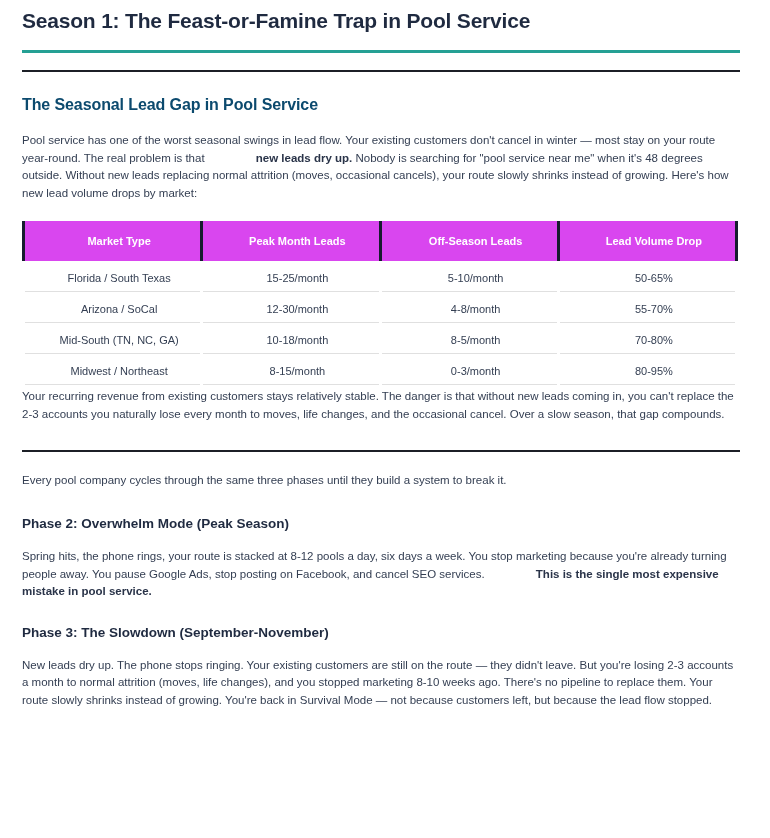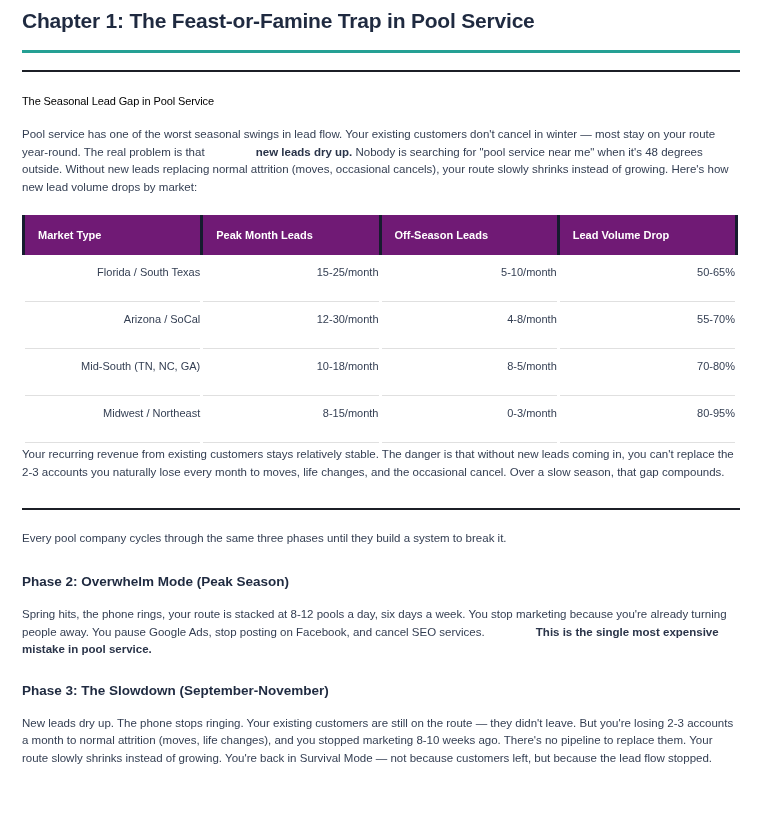--- a/index.html
+++ b/index.html
@@ -38,24 +38,24 @@
     height: 2px;
     background: #1c1f26;
     border: none;
     margin: 17px 0 0 0;
   }
   .rule-dark.second {
     margin-top: 27px;
   }
   h2.section-heading {
     margin: 23px 0 0 0;
-    font-size: 11px;
+    font-size: 16px;
     line-height: 1.2;
-    font-weight: 400;
-    color: #000000;
+    font-weight: 700;
+    color: #0c4a6e;
     letter-spacing: -0.1px;
   }
   h3.phase-heading {
     margin: 26px 0 0 0;
     font-size: 13.5px;
     line-height: 1.2;
     font-weight: 700;
     color: #1f2a40;
   }
   p.body-text {
@@ -71,42 +71,42 @@
   }
   table.data-table {
     margin-top: 19px;
     width: 716px;
     border-collapse: separate;
     border-spacing: 3px 0;
     table-layout: fixed;
     font-size: 11px;
   }
   table.data-table thead th {
-    background: #701a75;
+    background: #d946ef;
     color: #ffffff;
     font-weight: 700;
-    text-align: left;
+    text-align: center;
     padding: 13px 0 13px 13px;
     height: 14px;
     box-shadow: -3px 0 0 #161c2e, 3px 0 0 #161c2e;
   }
   table.data-table tbody td {
     color: #333e52;
-    text-align: right;
-    padding: 10px 0 22px 13px;
+    text-align: center;
+    padding: 10px 0 6px 13px;
     height: 14px;
     border-bottom: 1px solid #e0e0e0;
   }
 </style>
 </head>
 <body>
 
 <div class="page">
 
-  <h1 class="doc-title">Chapter 1: The Feast-or-Famine Trap in Pool Service</h1>
+  <h1 class="doc-title">Season 1: The Feast-or-Famine Trap in Pool Service</h1>
 
   <div class="rule-accent"></div>
   <div class="rule-dark"></div>
 
   <h2 class="section-heading">The Seasonal Lead Gap in Pool Service</h2>
 
   <p class="body-text"><span>Pool service has one of the worst seasonal swings in lead flow. Your existing customers don't cancel in winter — most stay on your route year-round. The real problem is that </span><span class="bold-run">new leads dry up.</span><span> Nobody is searching for "pool service near me" when it's 48 degrees outside. Without new leads replacing normal attrition (moves, occasional cancels), your route slowly shrinks instead of growing. Here's how new lead volume drops by market:</span></p>
 
   <table class="data-table">
     <thead>

